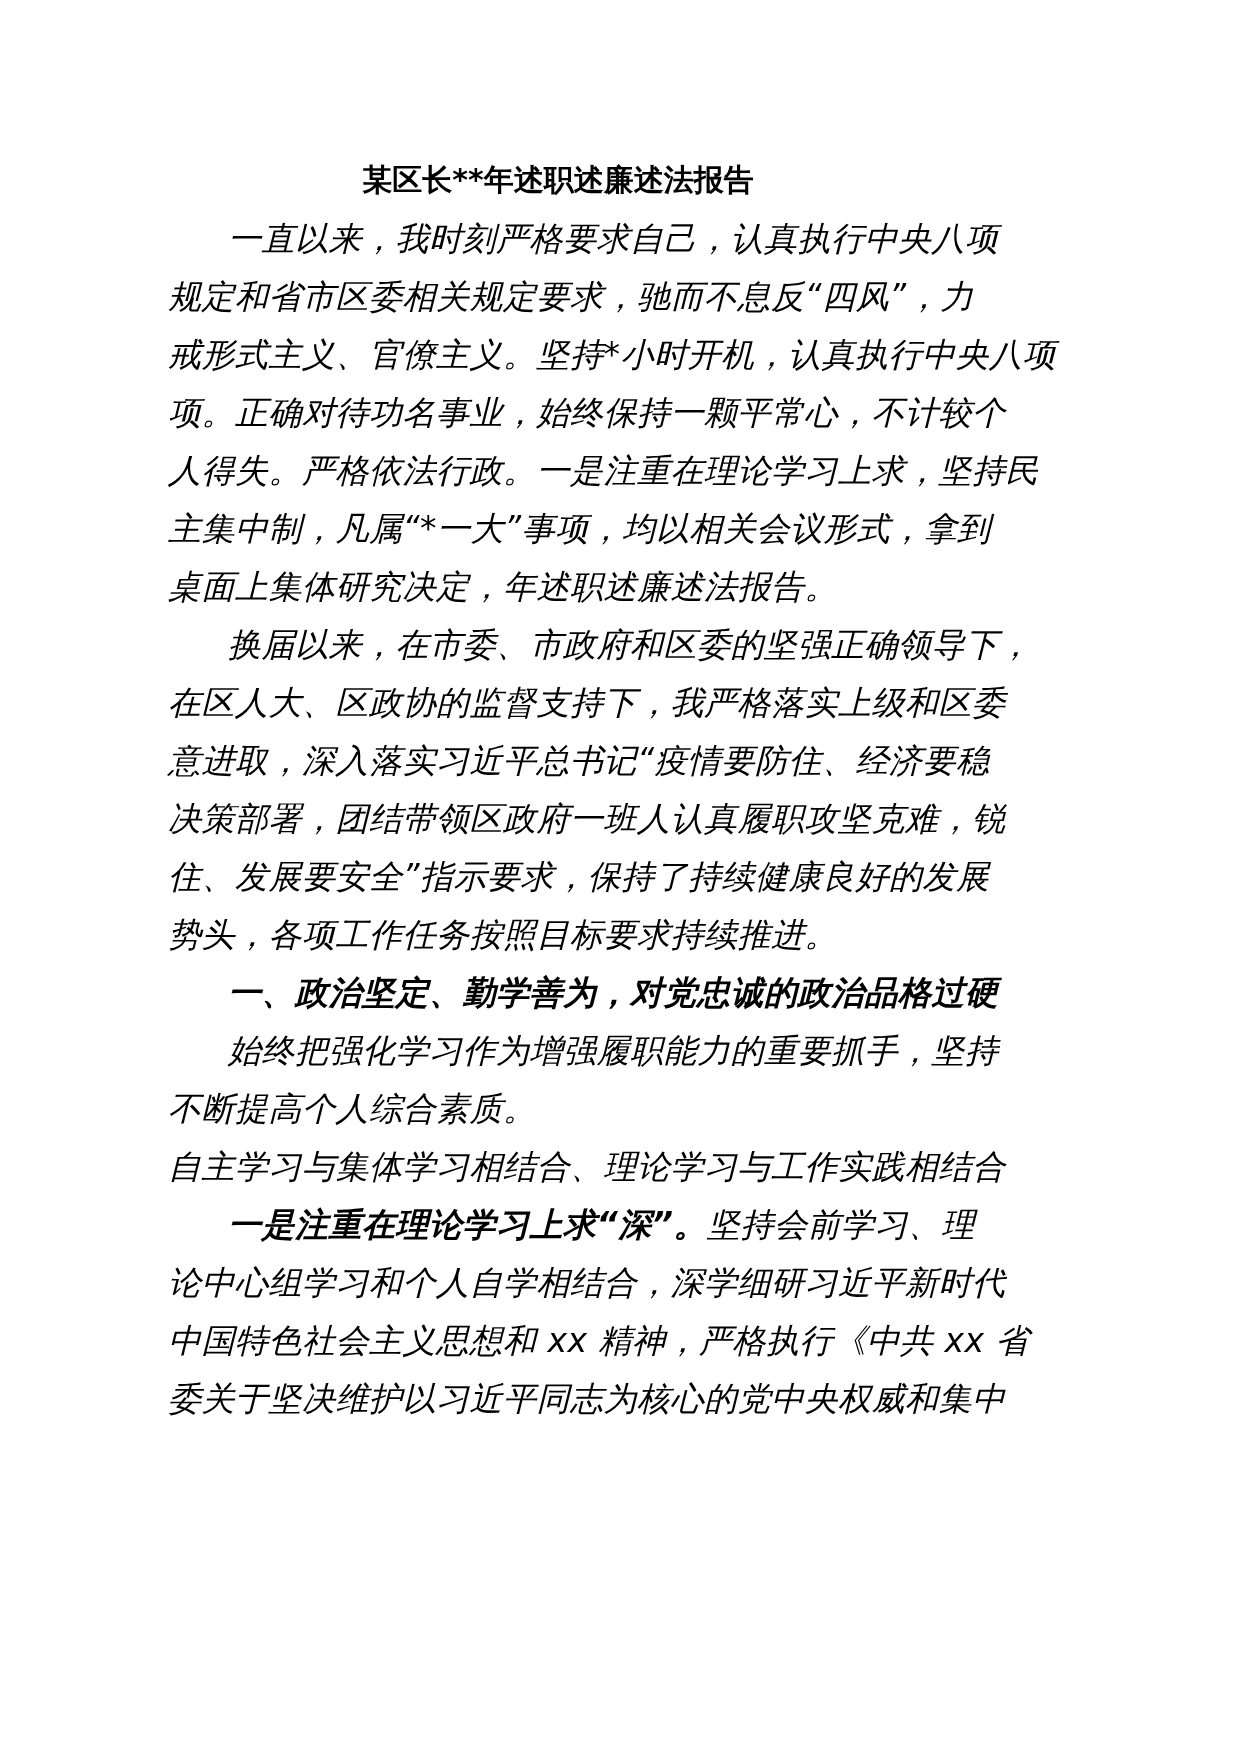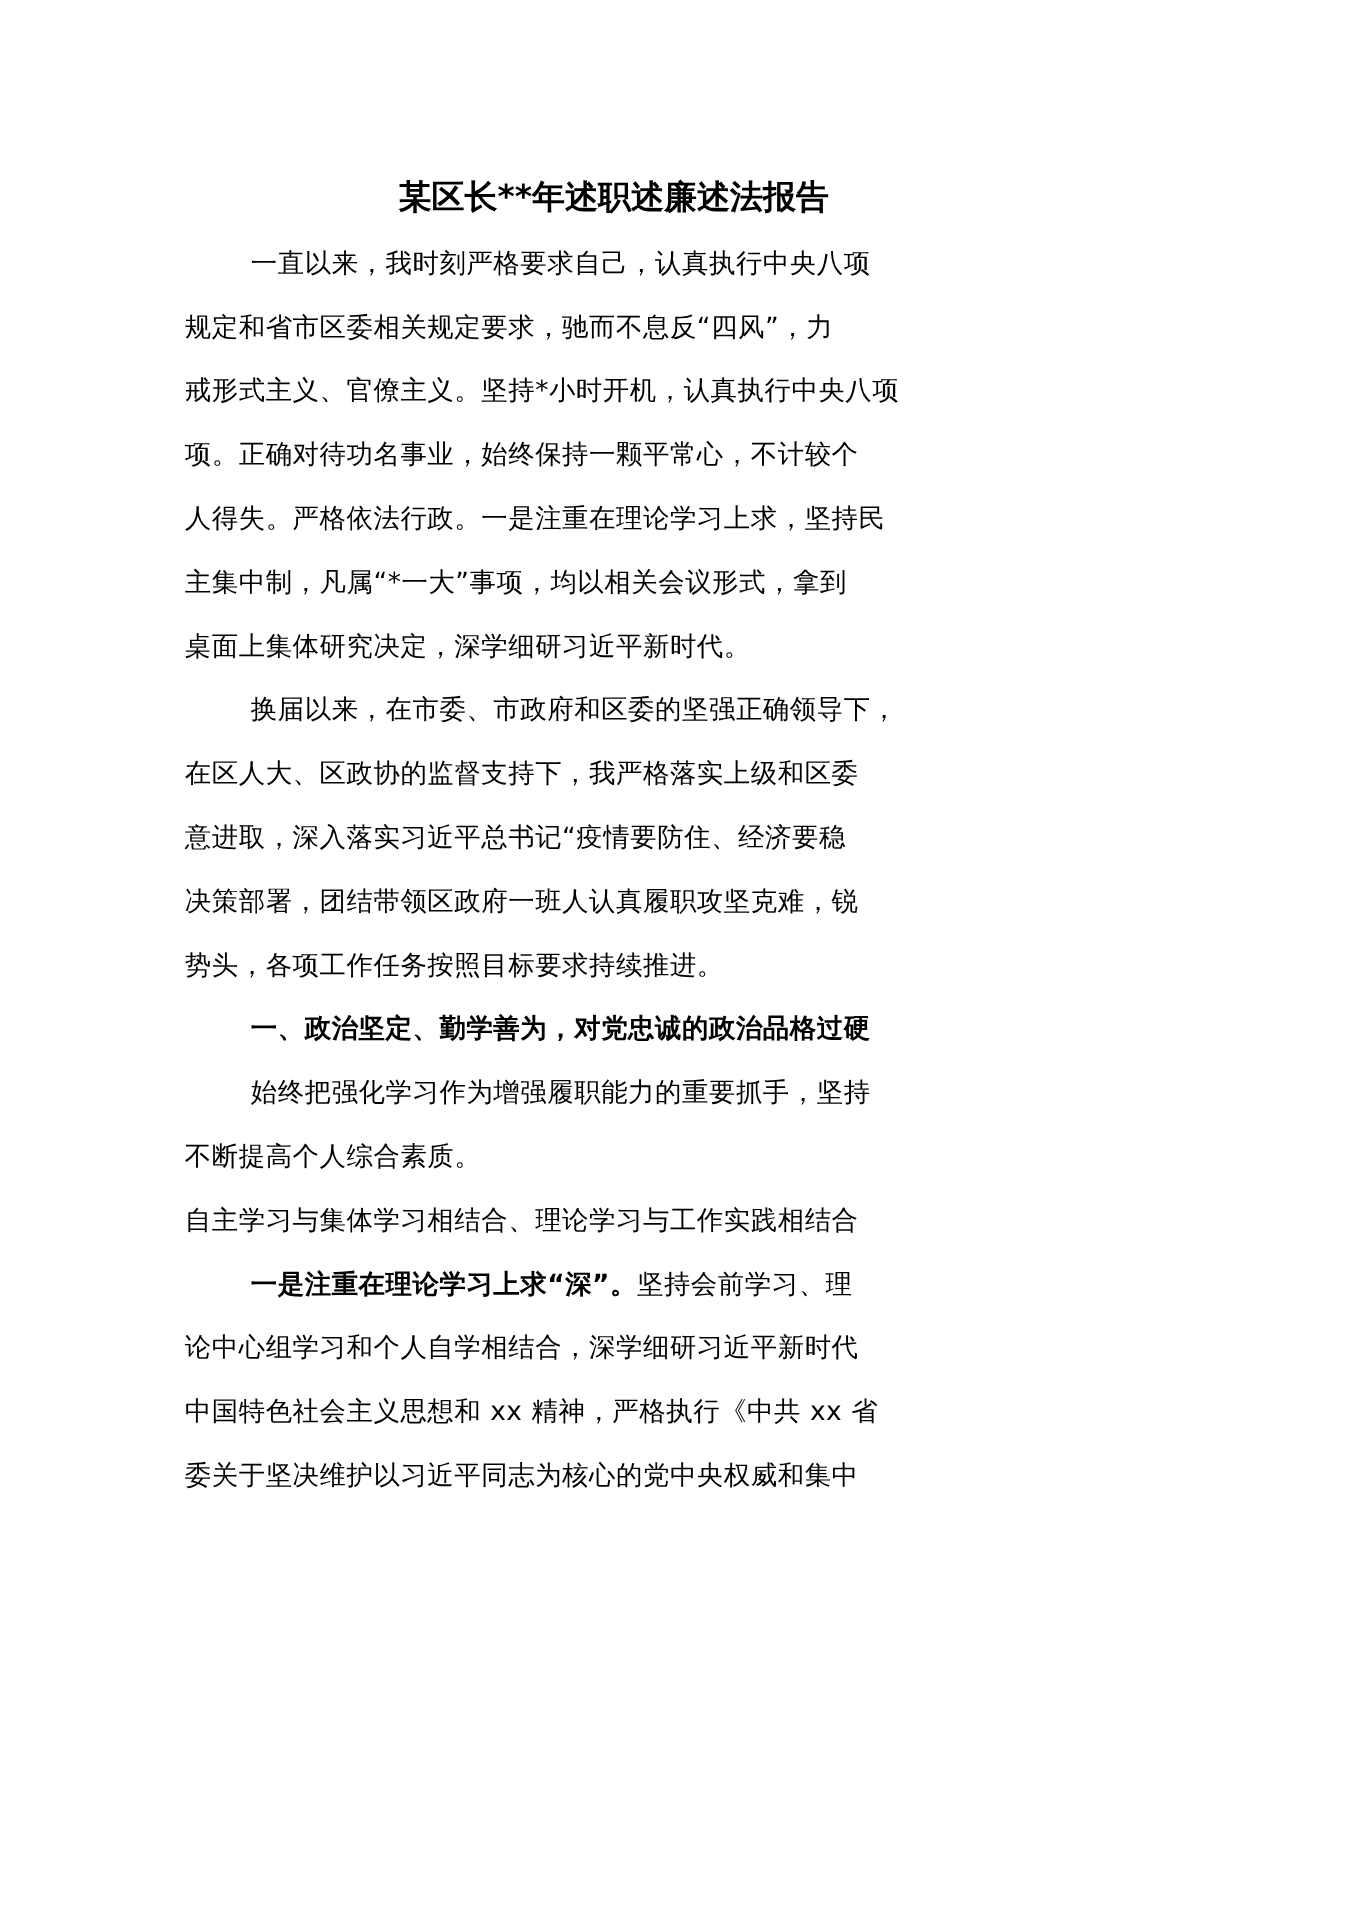--- a/index.html
+++ b/index.html
@@ -24,25 +24,26 @@
     .title {
       text-align: center;
       font-weight: bold;
       font-size: 30px;
       line-height: 60px;
       height: 60px;
       margin: 0;
       letter-spacing: 0px;
     }
     .line {
-      font-size: 24px;
+      font-size: 33px;
       line-height: 58px;
       height: 58px;
       white-space: nowrap;
       letter-spacing: 0.5px;
+      font-style: italic;
     }
     .indent {
       padding-left: 60px;
     }
     .bold {
       font-weight: bold;
     }
     .heading-line {
       font-weight: bold;
     }
@@ -53,28 +54,29 @@
 <div class="page">
   <h1 class="title">某区长**年述职述廉述法报告</h1>
 
   <div>
     <div class="line indent">一直以来，我时刻严格要求自己，认真执行中央八项</div>
     <div class="line">规定和省市区委相关规定要求，驰而不息反“四风”，力</div>
     <div class="line">戒形式主义、官僚主义。坚持*小时开机，认真执行中央八项</div>
     <div class="line">项。正确对待功名事业，始终保持一颗平常心，不计较个</div>
     <div class="line">人得失。严格依法行政。一是注重在理论学习上求，坚持民</div>
     <div class="line">主集中制，凡属“*一大”事项，均以相关会议形式，拿到</div>
-    <div class="line">桌面上集体研究决定，深学细研习近平新时代。</div>
+    <div class="line">桌面上集体研究决定，年述职述廉述法报告。</div>
   </div>
 
   <div>
     <div class="line indent">换届以来，在市委、市政府和区委的坚强正确领导下，</div>
     <div class="line">在区人大、区政协的监督支持下，我严格落实上级和区委</div>
     <div class="line">意进取，深入落实习近平总书记“疫情要防住、经济要稳</div>
     <div class="line">决策部署，团结带领区政府一班人认真履职攻坚克难，锐</div>
+    <div class="line">住、发展要安全”指示要求，保持了持续健康良好的发展</div>
     <div class="line">势头，各项工作任务按照目标要求持续推进。</div>
   </div>
 
   <div class="line indent heading-line">一、政治坚定、勤学善为，对党忠诚的政治品格过硬</div>
 
   <div>
     <div class="line indent">始终把强化学习作为增强履职能力的重要抓手，坚持</div>
     <div class="line">不断提高个人综合素质。</div>
     <div class="line">自主学习与集体学习相结合、理论学习与工作实践相结合</div>
   </div>

